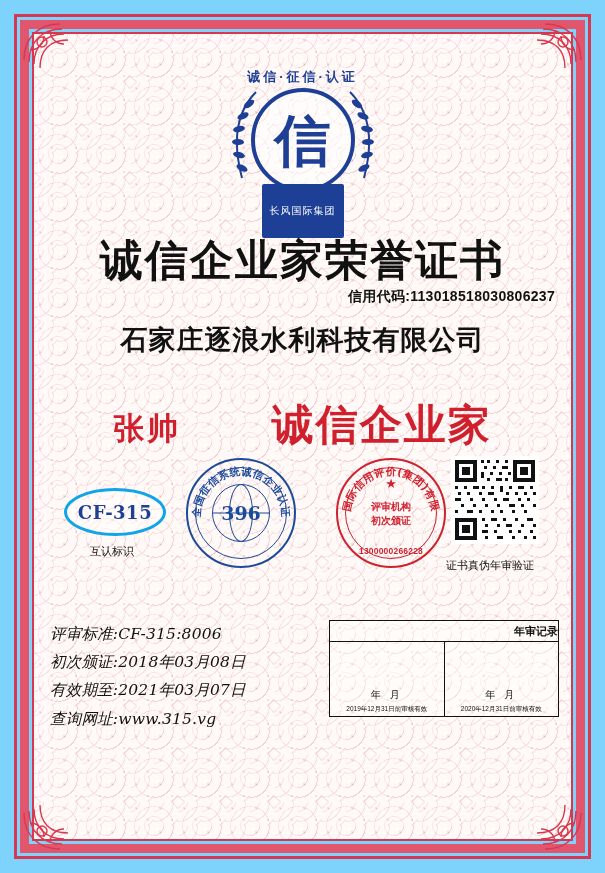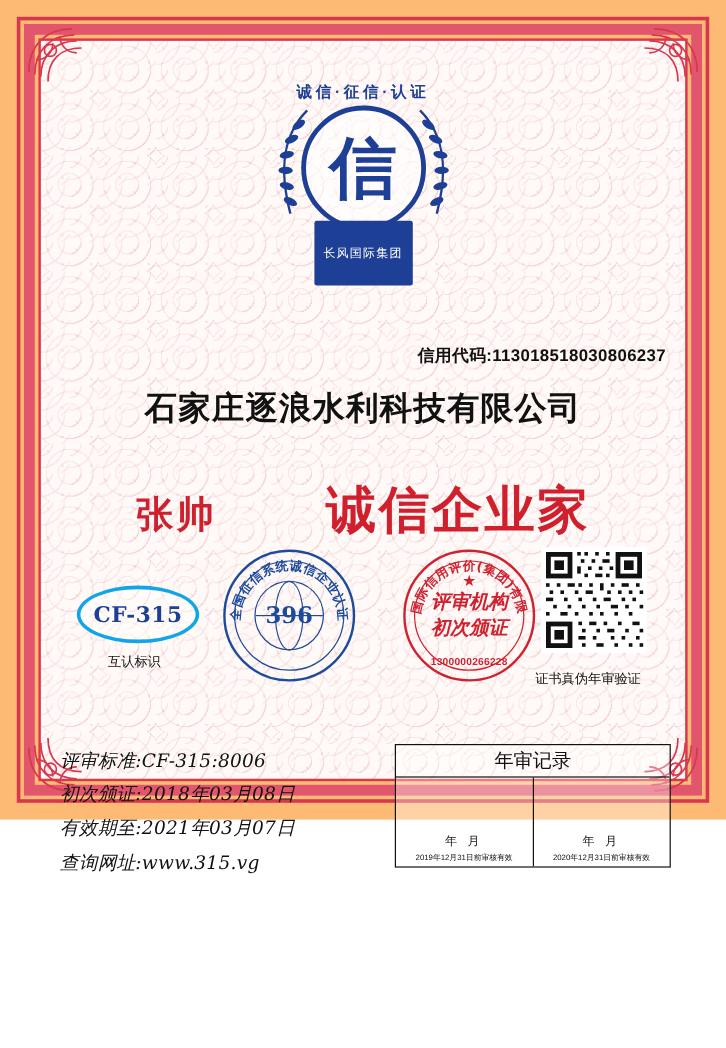--- a/index.html
+++ b/index.html
@@ -11,23 +11,23 @@
     width: 605px;
     height: 873px;
     font-family: "Liberation Sans", sans-serif;
     overflow: hidden;
   }
 
   
   .certificate {
     position: relative;
     width: 605px;
-    height: 683px;
+    height: 873px;
     box-sizing: border-box;
-    background: #fdba74;
+    background: #7dd3fc;
   }
 
   .border-outer {
     position: absolute;
     left: 14px;
     top: 14px;
     right: 14px;
     bottom: 14px;
     border: 3px solid #d8384f;
     box-sizing: border-box;
@@ -270,25 +270,24 @@
     font-weight: bold;
     fill: currentColor;
     letter-spacing: 0.5px;
   }
   .seal-center {
     position: absolute;
     left: 0; right: 0;
     top: 50%;
     transform: translateY(-50%);
     text-align: center;
-    font-size: 16px;
+    font-size: 10px;
     font-weight: bold;
     color: currentColor;
     line-height: 1.35;
-    font-style: italic;
   }
   .seal-globe {
     position: absolute;
     left: 50%;
     top: 50%;
     transform: translate(-50%, -50%);
     width: 56px;
     height: 56px;
     border-radius: 50%;
     border: 1.5px solid currentColor;
@@ -375,25 +374,26 @@
     letter-spacing: 0.2px;
   }
   .footer-left div { white-space: nowrap; font-style: italic; }
 
   .annual-box {
     width: 228px;
     border: 1.2px solid #111111;
     background: rgba(255,255,255,0.35);
   }
   .annual-title {
-    text-align: center;
-    font-size: 16px;
+    text-align: right;
+    font-size: 11px;
     padding: 3px 0 2px;
     border-bottom: 1.2px solid #111111;
     color: #111111;
+    font-weight: bold;
   }
   .annual-cells {
     display: flex;
     height: 74px;
   }
   .annual-cell {
     flex: 1;
     position: relative;
   }
   .annual-cell + .annual-cell { border-left: 1.2px solid #111111; }
@@ -511,20 +511,21 @@
           <ellipse cx="16" cy="82" rx="6" ry="3" transform="rotate(26 16 82)"></ellipse>
         </g>
       </svg>
 
       <div class="emblem-circle">
         <span class="emblem-char">信</span>
       </div>
       <div class="emblem-ribbon">长风国际集团</div>
     </div>
 
+    <div class="main-title">诚信企业家荣誉证书</div>
     <div class="credit-code">信用代码:113018518030806237</div>
     <div class="company-name">石家庄逐浪水利科技有限公司</div>
 
     <div class="person-row">
       <span class="person-name">张帅</span>
       <span class="person-role">诚信企业家</span>
     </div>
 
     <div class="seal-band">
 

